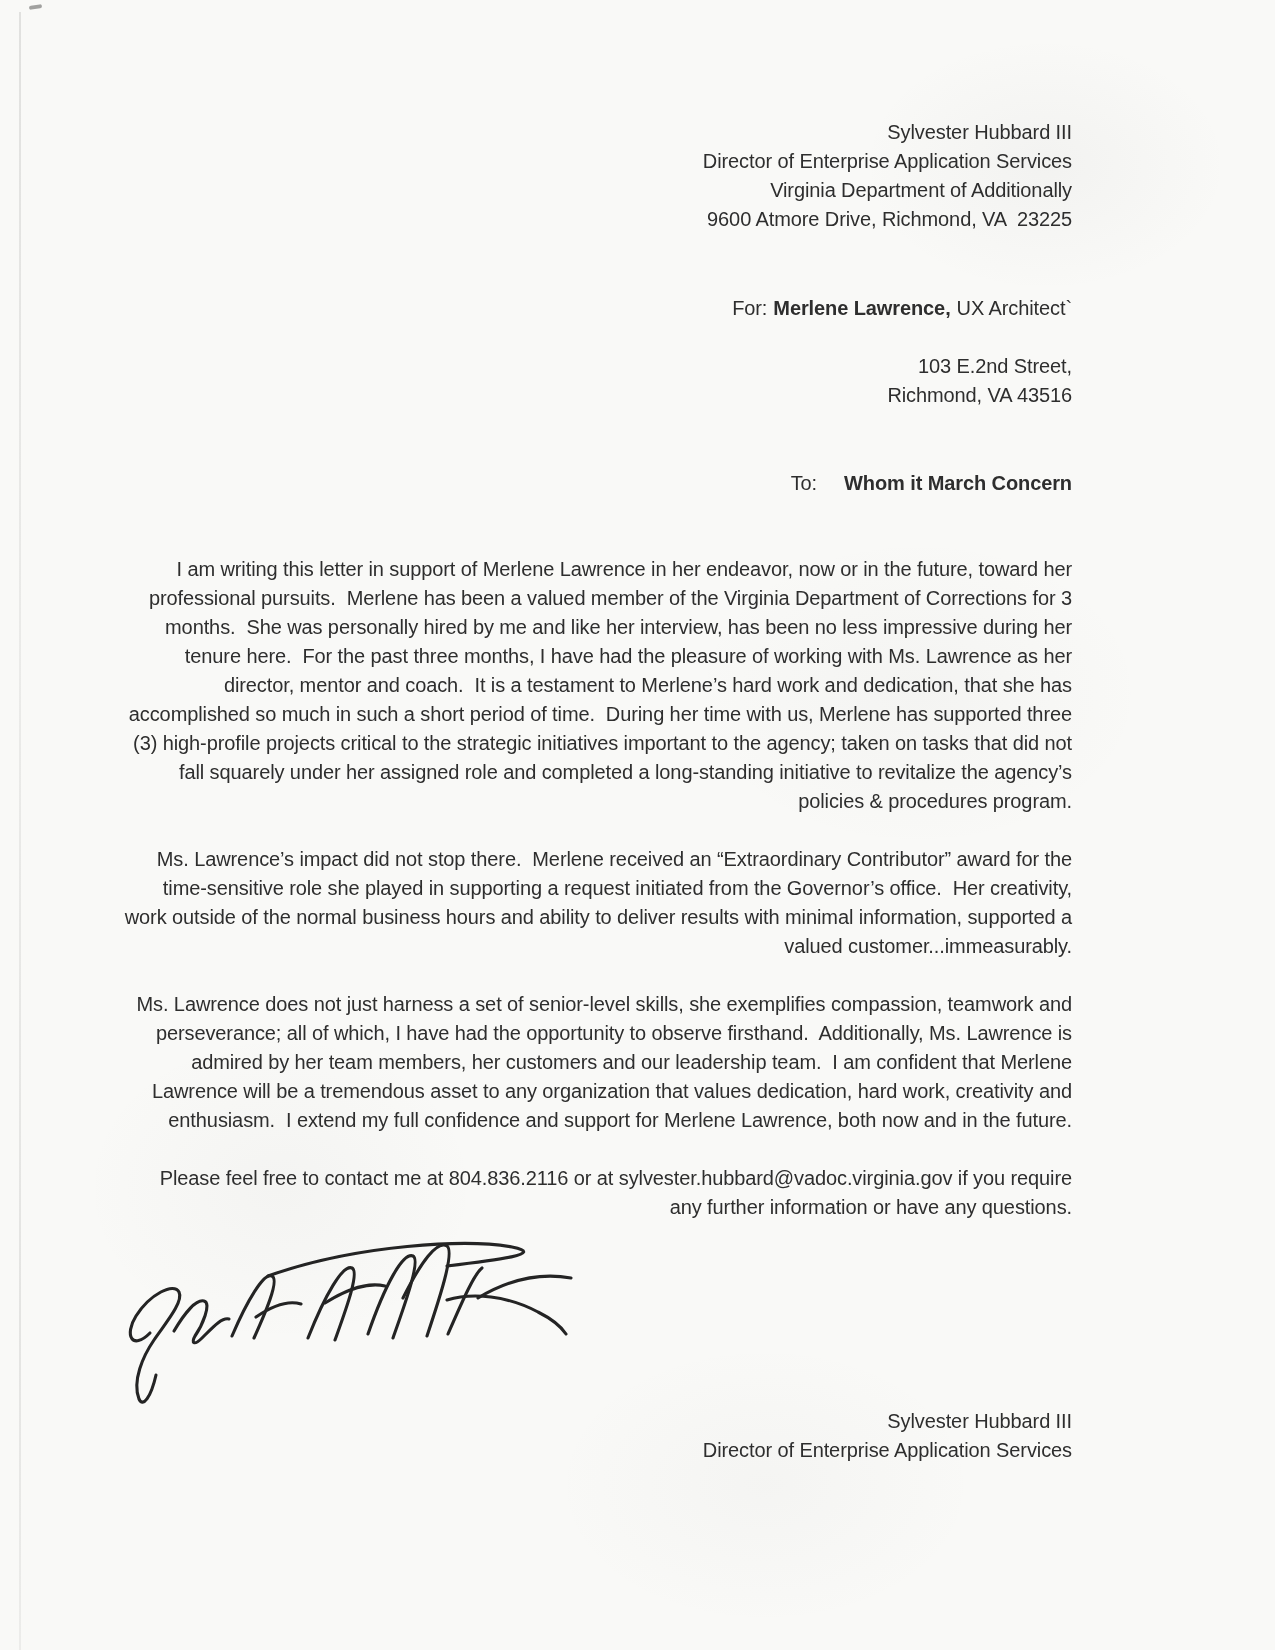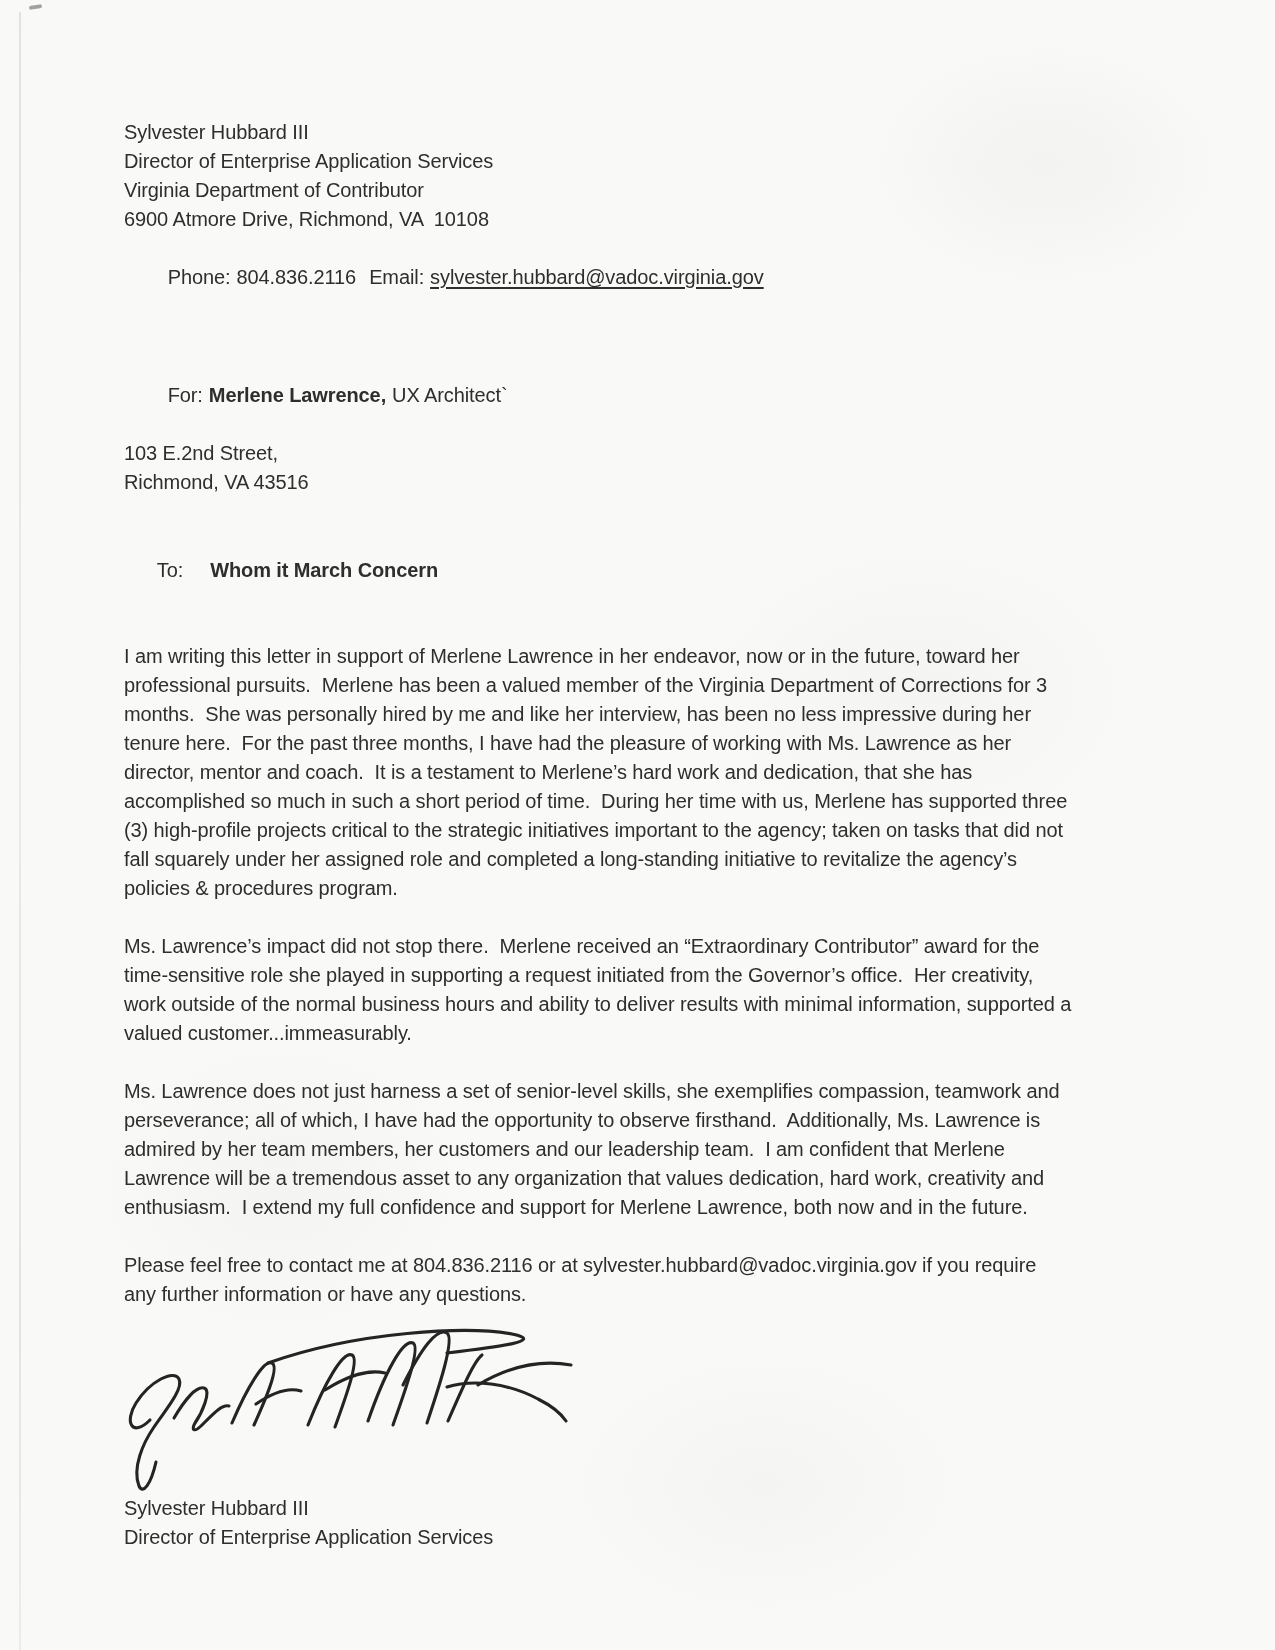--- a/index.html
+++ b/index.html
@@ -11,20 +11,21 @@
     margin: 0 auto;
     overflow: hidden;
     font-family: "Liberation Sans", sans-serif;
     color: #2e2e2e;
     background:
       radial-gradient(260px 180px at 82% 10%, rgba(120,120,120,0.05), transparent 70%),
       radial-gradient(320px 220px at 72% 42%, rgba(120,120,120,0.04), transparent 70%),
       radial-gradient(280px 220px at 22% 72%, rgba(120,120,120,0.04), transparent 70%),
       radial-gradient(300px 200px at 60% 90%, rgba(120,120,120,0.035), transparent 70%),
       #f9f9f7;
+    text-align: right;
   }
 
   
   .scan-edge {
     position: absolute;
     left: 19px; top: 12px; bottom: 0;
     width: 2px;
     background: linear-gradient(to bottom, #d9d9d7, #e6e6e4 40%, #dddddb 80%, #e8e8e6);
     opacity: 0.75;
   }
@@ -85,25 +86,22 @@
 
 <div class="page">
   <div class="scan-edge"></div>
   <div class="scan-speck"></div>
 
   <div class="content">
 
     <div class="sender-block">
       <div class="line">Sylvester Hubbard III</div>
       <div class="line">Director of Enterprise Application Services</div>
-      <div class="line">Virginia Department of Contributor</div>
-      <div class="line">6900 Atmore Drive, Richmond, VA  10108</div>
-      <div class="line">
-        <span class="sp-after">Phone:</span><span class="sp2-after">804.836.2116</span><span class="sp-after">Email:</span><a class="email-link">sylvester.hubbard@vadoc.virginia.gov</a>
-      </div>
+      <div class="line">Virginia Department of Additionally</div>
+      <div class="line">9600 Atmore Drive, Richmond, VA  23225</div>
     </div>
 
 
     <div class="recipient-block">
       <div class="line">
         <span class="sp-after">For:</span><span class="bold sp-after">Merlene Lawrence,</span><span>UX Architect`</span>
       </div>
       <div class="line">103 E.2nd Street,</div>
       <div class="line">Richmond, VA 43516</div>
     </div>

